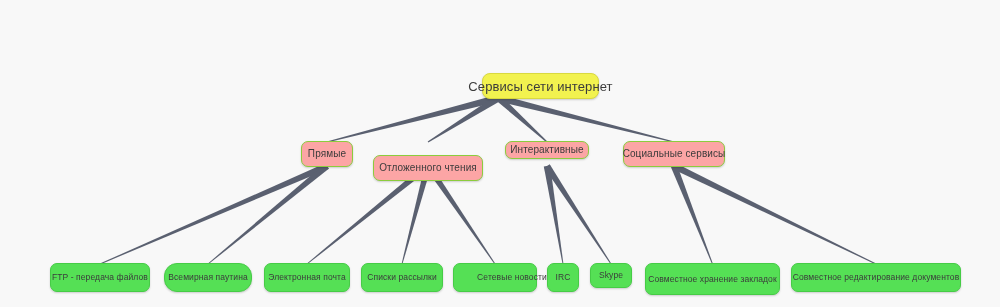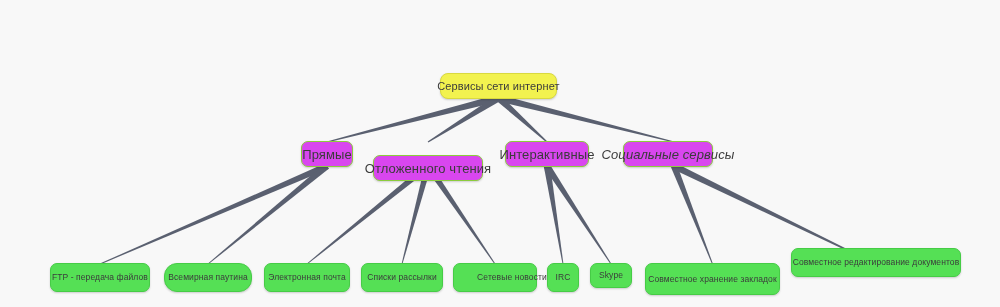--- a/index.html
+++ b/index.html
@@ -36,28 +36,29 @@
     border-radius: 7px;
     white-space: nowrap;
     text-align: center;
     color: #3b3b3b;
     letter-spacing: 0.1px;
     box-shadow: 0 1px 2px rgba(0,0,0,0.18);
   }
   .node-root {
     background: #f2f24f;
     border: 1px solid #d9d93f;
-    font-size: 11px;
+    font-size: 13px;
     height: 26px;
     border-radius: 8px;
+    margin-left: 42px;
   }
   .node-branch {
-    background: #d946ef;
+    background: #fca5a5;
     border: 1px solid #8ccc3d;
-    font-size: 13px;
+    font-size: 10px;
     height: 26px;
     text-align: right;
   }
   .node-leaf {
     background: #55e055;
     border: 1px solid #46cc46;
     font-size: 8.5px;
     height: 29px;
   }
   .node-label {
@@ -90,24 +91,24 @@
   <div id="node-layer">
       <div class="node node-root" style="left: 440px; top: 73px; width: 117px; height: 26px;">
         <span class="node-label">Сервисы  сети интернет</span>
       </div>
       <div class="node node-branch" style="left: 301px; top: 141px; width: 52px; height: 26px;">
         <span class="node-label">Прямые</span>
       </div>
       <div class="node node-branch" style="left: 373px; top: 155px; width: 110px; height: 26px;">
         <span class="node-label">Отложенного чтения</span>
       </div>
-      <div class="node node-branch" style="left: 505px; top: 141px; width: 84px; height: 26px;">
+      <div class="node node-branch" style="left: 505px; top: 141px; width: 84px; height: 18px;">
         <span class="node-label">Интерактивные</span>
       </div>
-      <div class="node node-branch" style="left: 623px; top: 141px; width: 90px; height: 26px; font-style: italic;">
+      <div class="node node-branch" style="left: 623px; top: 141px; width: 102px; height: 26px;">
         <span class="node-label">Социальные сервисы</span>
       </div>
       <div class="node node-leaf" style="left: 50px; top: 263px; width: 100px; height: 29px;">
         <span class="node-label">FTP - передача файлов</span>
       </div>
       <div class="node node-leaf" style="left: 164px; top: 263px; width: 88px; height: 29px; border-radius: 13px;">
         <span class="node-label">Всемирная паутина</span>
       </div>
       <div class="node node-leaf" style="left: 264px; top: 263px; width: 86px; height: 29px;">
         <span class="node-label">Электронная почта</span>
@@ -120,18 +121,18 @@
       </div>
       <div class="node node-leaf" style="left: 547px; top: 263px; width: 32px; height: 29px;">
         <span class="node-label">IRC</span>
       </div>
       <div class="node node-leaf" style="left: 590px; top: 263px; width: 42px; height: 25px;">
         <span class="node-label">Skype</span>
       </div>
       <div class="node node-leaf" style="left: 645px; top: 263px; width: 135px; height: 32px;">
         <span class="node-label">Совместное хранение закладок</span>
       </div>
-      <div class="node node-leaf" style="left: 791px; top: 248px; width: 170px; height: 29px;">
+      <div class="node node-leaf" style="left: 791px; top: 263px; width: 170px; height: 29px;">
         <span class="node-label">Совместное редактирование документов</span>
       </div>
     </div>
 
 </div>
 
 </body></html>

